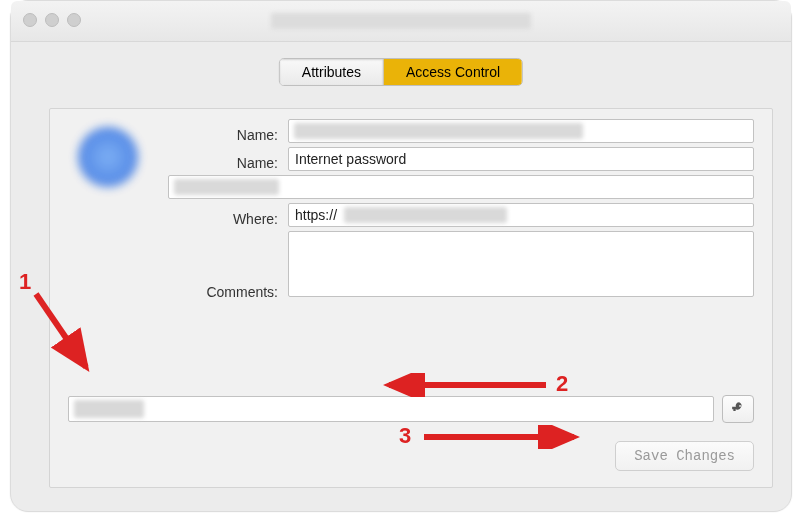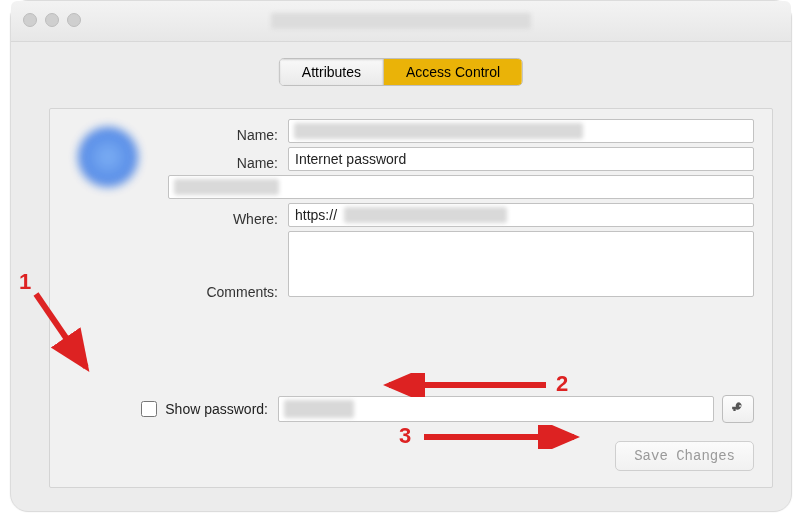--- a/index.html
+++ b/index.html
@@ -308,24 +308,20 @@
         </div>
         <div class="row">
           <label>Comments:</label>
           <div class="field">
             <textarea style=""></textarea>
           </div>
         </div>
       </div>
 
       <div class="pw-row">
-        <div class="chk-label">
-          <input type="checkbox" style="">
-          <span style="font-size:14px;">Show password:</span>
-        </div>
         <div class="pw-field">
           <input type="text" value="" style="">
           <div class="pw-blur"></div>
         </div>
         <div class="key-btn">
           <span>
             <svg viewBox="0 0 24 24">
                 <path d="M14 2a6 6 0 0 0-5.65 8H2v4h2v3h4v-3h.35A6 6 0 1 0 14 2zm1.5 5a1.5 1.5 0 1 1 0 3 1.5 1.5 0 0 1 0-3z"></path>
               </svg>
           </span>

